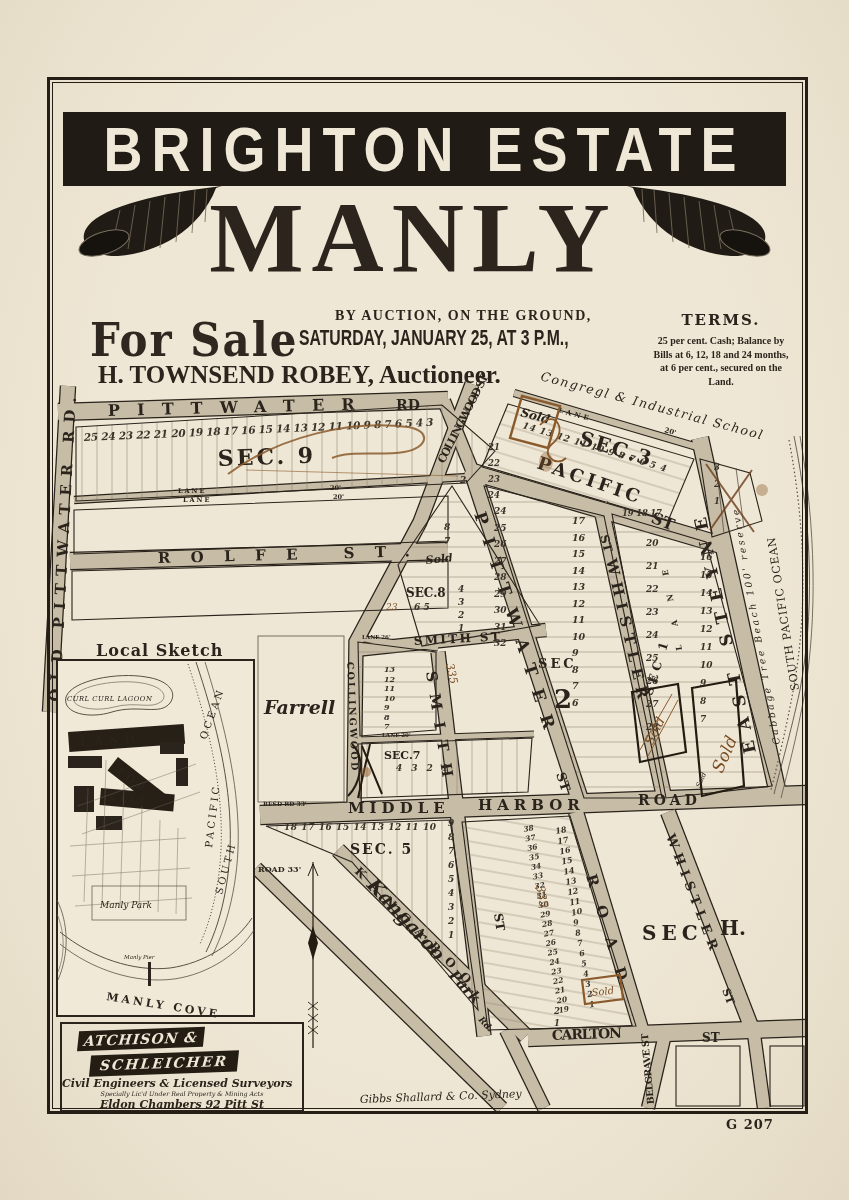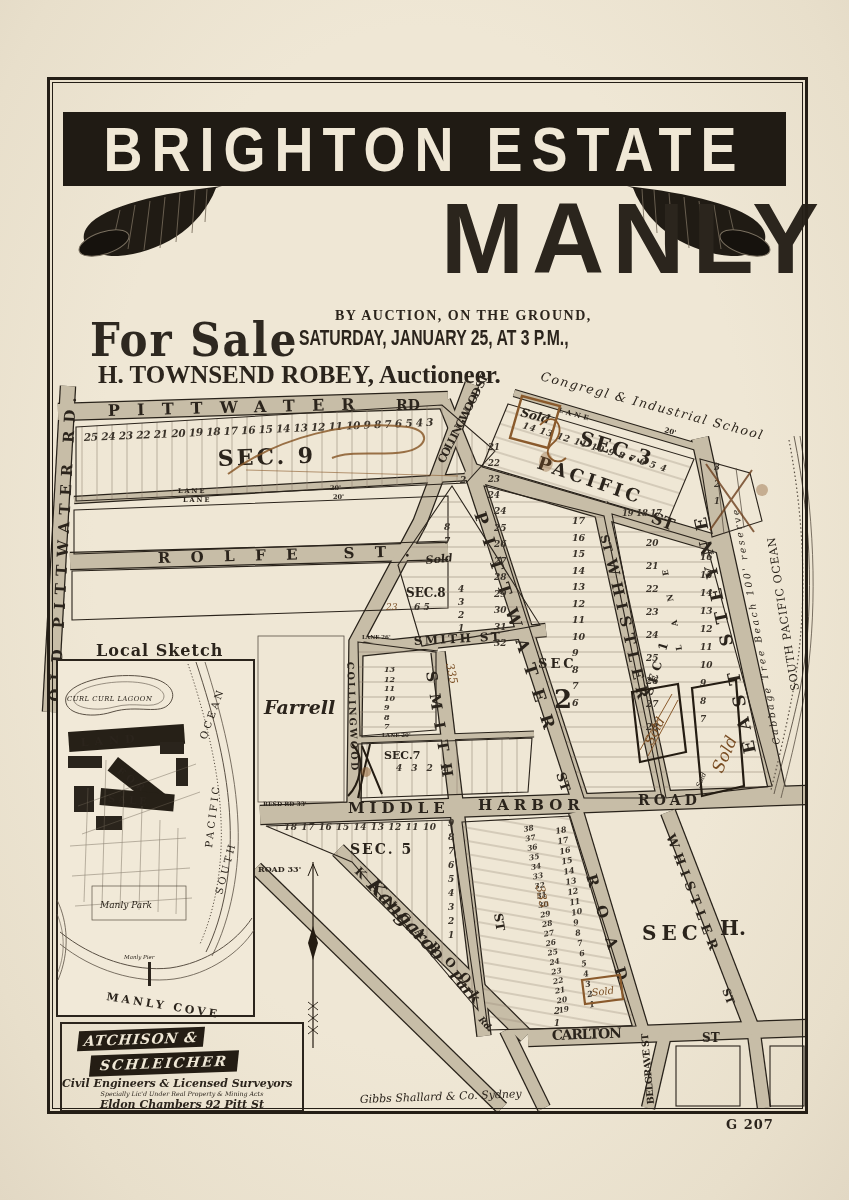--- a/index.html
+++ b/index.html
@@ -8,22 +8,22 @@
        background:#e9e0cd;}
   .paper{position:absolute;inset:0;width:849px;height:1200px;overflow:hidden;
        background:radial-gradient(ellipse at 50% 45%, #efe7d5 55%, #e8dfcb 85%, #e2d8c4 100%);}
   .frame{position:absolute;left:47px;top:77px;width:755px;height:1031px;
        border:3px solid #241e16;pointer-events:none;}
   .frame::after{content:"";position:absolute;inset:2px;border:1px solid #241e16;}
   .abs{position:absolute;}
   .banner-text{left:63px;top:112px;width:723px;height:74px;line-height:74px;
        text-align:center;color:#f0e8d6;font-family:"Liberation Sans",sans-serif;
        font-weight:bold;font-size:54px;letter-spacing:9px;transform:scaleY(1.16);white-space:nowrap;}
-  .manly{left:0;top:188px;width:827px;text-align:right;color:#2b251d;
-       font-family:Liberation Sans, sans-serif;font-weight:bold;font-size:100px;
+  .manly{left:0;top:188px;width:827px;text-align:center;color:#2b251d;
+       font-family:Liberation Serif, serif;font-weight:bold;font-size:100px;
        letter-spacing:8px;transform:scaleY(1.0);line-height:1;white-space:nowrap;}
   .forsale{left:90px;top:312px;color:#2e2820;font-weight:bold;font-size:42px;
        letter-spacing:2px;transform:scale(1,1.12);transform-origin:left top;white-space:nowrap;}
   .auc1{left:335px;top:308px;width:185px;text-align:center;font-family:"Liberation Serif",serif;
        font-weight:bold;font-size:14px;letter-spacing:1.5px;color:#2b241c;white-space:nowrap;}
   .auc2{left:299px;top:325px;font-family:"Liberation Sans",sans-serif;font-weight:bold;
        font-size:19px;color:#2b241c;transform:scale(.83,1.2);transform-origin:left top;white-space:nowrap;}
   .auctioneer{left:98px;top:360px;font-family:"Liberation Serif",serif;font-weight:bold;
        font-size:25px;color:#2b241c;transform:scale(1,1.04);transform-origin:left top;white-space:nowrap;}
   .terms{left:636px;top:311px;width:170px;color:#2b241c;text-align:center;}
@@ -341,20 +341,27 @@
 
   <text class="ital" font-size="11" transform="translate(360,1103) rotate(-2)">Gibbs Shallard &amp; Co. Sydney</text>
 </svg>
 
 <div class="abs banner-text">BRIGHTON ESTATE</div>
 <div class="abs manly">MANLY</div>
 <div class="abs forsale">For Sale</div>
 <div class="abs auc1">BY AUCTION, ON THE GROUND,</div>
 <div class="abs auc2">SATURDAY, JANUARY 25, AT 3 P.M.,</div>
 <div class="abs auctioneer">H. TOWNSEND ROBEY, Auctioneer.</div>
+<div class="abs terms">
+  <div class="thead">TERMS.</div>
+  <div class="tline">25 per cent. Cash;  Balance by</div>
+  <div class="tline">Bills at 6, 12, 18 and 24 months,</div>
+  <div class="tline">at 6 per cent., secured on the</div>
+  <div class="tline">Land.</div>
+</div>
 
 <div class="abs atch">
   <div class="rib rib1">ATCHISON &amp;</div>
   <div class="rib rib2">SCHLEICHER</div>
   <div class="l1">Civil Engineers &amp; Licensed Surveyors</div>
   <div class="l2">Specially Lic'd Under Real Property &amp; Mining Acts</div>
   <div class="l3">Eldon Chambers 92 Pitt St</div>
 </div>
 
 <div class="abs plate">G 207</div>

